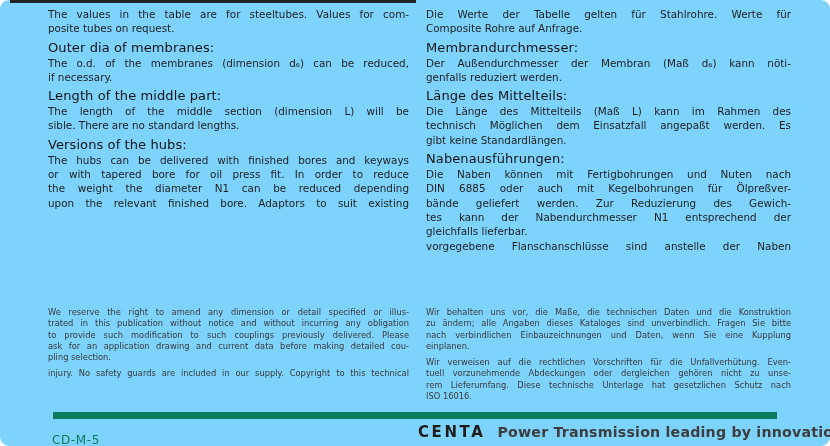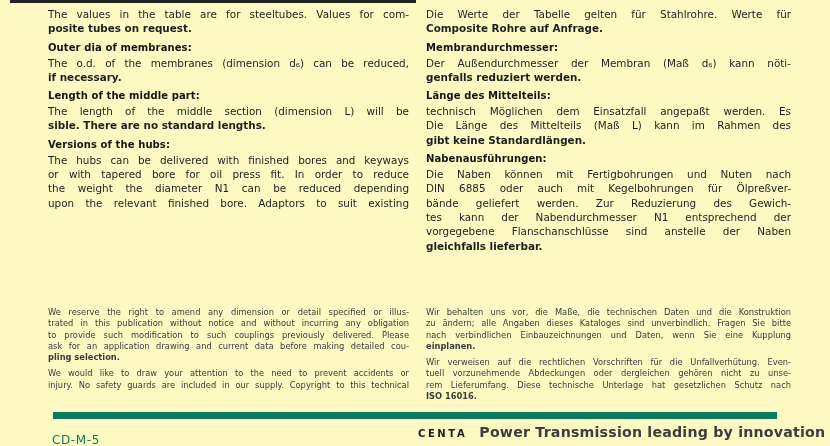--- a/index.html
+++ b/index.html
@@ -4,45 +4,45 @@
 <style>
   * { margin: 0; padding: 0; box-sizing: border-box; }
   html, body { background: #ffffff; }
   body {
     width: 830px; height: 446px;
     position: relative;
     overflow: hidden;
     font-family: "DejaVu Sans", "Liberation Sans", sans-serif;
     color: #1e1e1e;
   }
-  .page { position: absolute; inset: 0; background: #fef9c3; }
+  .page { position: absolute; inset: 0; background: #7dd3fc; border-radius: 9px; }
 
   
   .top-rule {
     position: absolute; left: 10px; top: 0; width: 406px; height: 3px;
     background: #222222;
   }
 
   
   .main-cols {
     position: absolute; left: 48px; top: 7px; width: 743px;
     display: flex; gap: 17px;
   }
   .col-en { width: 361px; }
   .col-de { width: 365px; }
 
   .bh {
-    font-weight: 700; font-size: 10px; line-height: 14px;
+    font-weight: 400; font-size: 13px; line-height: 14px;
     margin-top: 5px; margin-bottom: 1px; color: #141414;
     letter-spacing: 0.1px;
   }
   .bp { margin-bottom: 4px; font-size: 10.4px; line-height: 14.3px; }
 
   .jl { text-align: justify; text-align-last: justify; }
-  .jl-last { text-align-last: left; font-weight: bold; }
+  .jl-last { text-align-last: left; }
 
   
   .fine-cols {
     position: absolute; left: 48px; top: 307px; width: 743px;
     display: flex; gap: 17px;
   }
   .fine-en { width: 361px; }
   .fine-de { width: 365px; }
   .fine .bp { font-size: 8.3px; line-height: 11.3px; color: #3a3a3a; margin-bottom: 5px; }
 
@@ -53,21 +53,21 @@
   }
   .doc-code {
     position: absolute; left: 52px; top: 433px;
     font-size: 12px; font-weight: 400; color: #0b7b5e; letter-spacing: 0.6px;
   }
   .brand-line {
     position: absolute; left: 418px; top: 422px; width: 360px;
     white-space: nowrap;
   }
   .brand {
-    font-size: 10px; font-weight: 700; color: #1d1d1d; letter-spacing: 2.6px;
+    font-size: 15px; font-weight: 700; color: #1d1d1d; letter-spacing: 2.6px;
   }
   .tagline {
     font-size: 14.2px; color: #3d3d3d; margin-left: 12px; letter-spacing: 0.2px; font-weight: bold;
   }
 </style>
 </head>
 <body>
 
 <div class="page">
 
@@ -102,47 +102,46 @@
           <div class="jl">Die Werte der Tabelle gelten für Stahlrohre. Werte für</div>
           <div class="jl jl-last">Composite Rohre auf Anfrage.</div>
         </div>
         <div class="bh">Membrandurchmesser:</div>
         <div class="bp">
           <div class="jl">Der Außendurchmesser der Membran (Maß d₆) kann nöti-</div>
           <div class="jl jl-last">genfalls reduziert werden.</div>
         </div>
         <div class="bh">Länge des Mittelteils:</div>
         <div class="bp">
+          <div class="jl">Die Länge des Mittelteils (Maß L) kann im Rahmen des</div>
           <div class="jl">technisch Möglichen dem Einsatzfall angepaßt werden. Es</div>
-          <div class="jl">Die Länge des Mittelteils (Maß L) kann im Rahmen des</div>
           <div class="jl jl-last">gibt keine Standardlängen.</div>
         </div>
         <div class="bh">Nabenausführungen:</div>
         <div class="bp">
           <div class="jl">Die Naben können mit Fertigbohrungen und Nuten nach</div>
           <div class="jl">DIN 6885 oder auch mit Kegelbohrungen für Ölpreßver-</div>
           <div class="jl">bände geliefert werden. Zur Reduzierung des Gewich-</div>
           <div class="jl">tes kann der Nabendurchmesser N1 entsprechend der</div>
+          <div class="jl jl-last">gleichfalls lieferbar.</div>
           <div class="jl">vorgegebene Flanschanschlüsse sind anstelle der Naben</div>
-          <div class="jl jl-last">gleichfalls lieferbar.</div>
         </div>
       </div>
   </div>
 
   <div class="fine-cols">
     <div class="col fine fine-en">
         <div class="bp">
           <div class="jl">We reserve the right to amend any dimension or detail specified or illus-</div>
           <div class="jl">trated in this publication without notice and without incurring any obligation</div>
           <div class="jl">to provide such modification to such couplings previously delivered. Please</div>
           <div class="jl">ask for an application drawing and current data before making detailed cou-</div>
           <div class="jl jl-last">pling selection.</div>
         </div>
         <div class="bp">
-          <div class="jl">We would like to draw your attention to the need to prevent accidents or</div>
           <div class="jl">injury. No safety guards are included in our supply. Copyright to this technical</div>
         </div>
       </div>
     <div class="col fine fine-de">
         <div class="bp">
           <div class="jl">Wir behalten uns vor, die Maße, die technischen Daten und die Konstruktion</div>
           <div class="jl">zu ändern; alle Angaben dieses Kataloges sind unverbindlich. Fragen Sie bitte</div>
           <div class="jl">nach verbindlichen Einbauzeichnungen und Daten, wenn Sie eine Kupplung</div>
           <div class="jl jl-last">einplanen.</div>
         </div>

